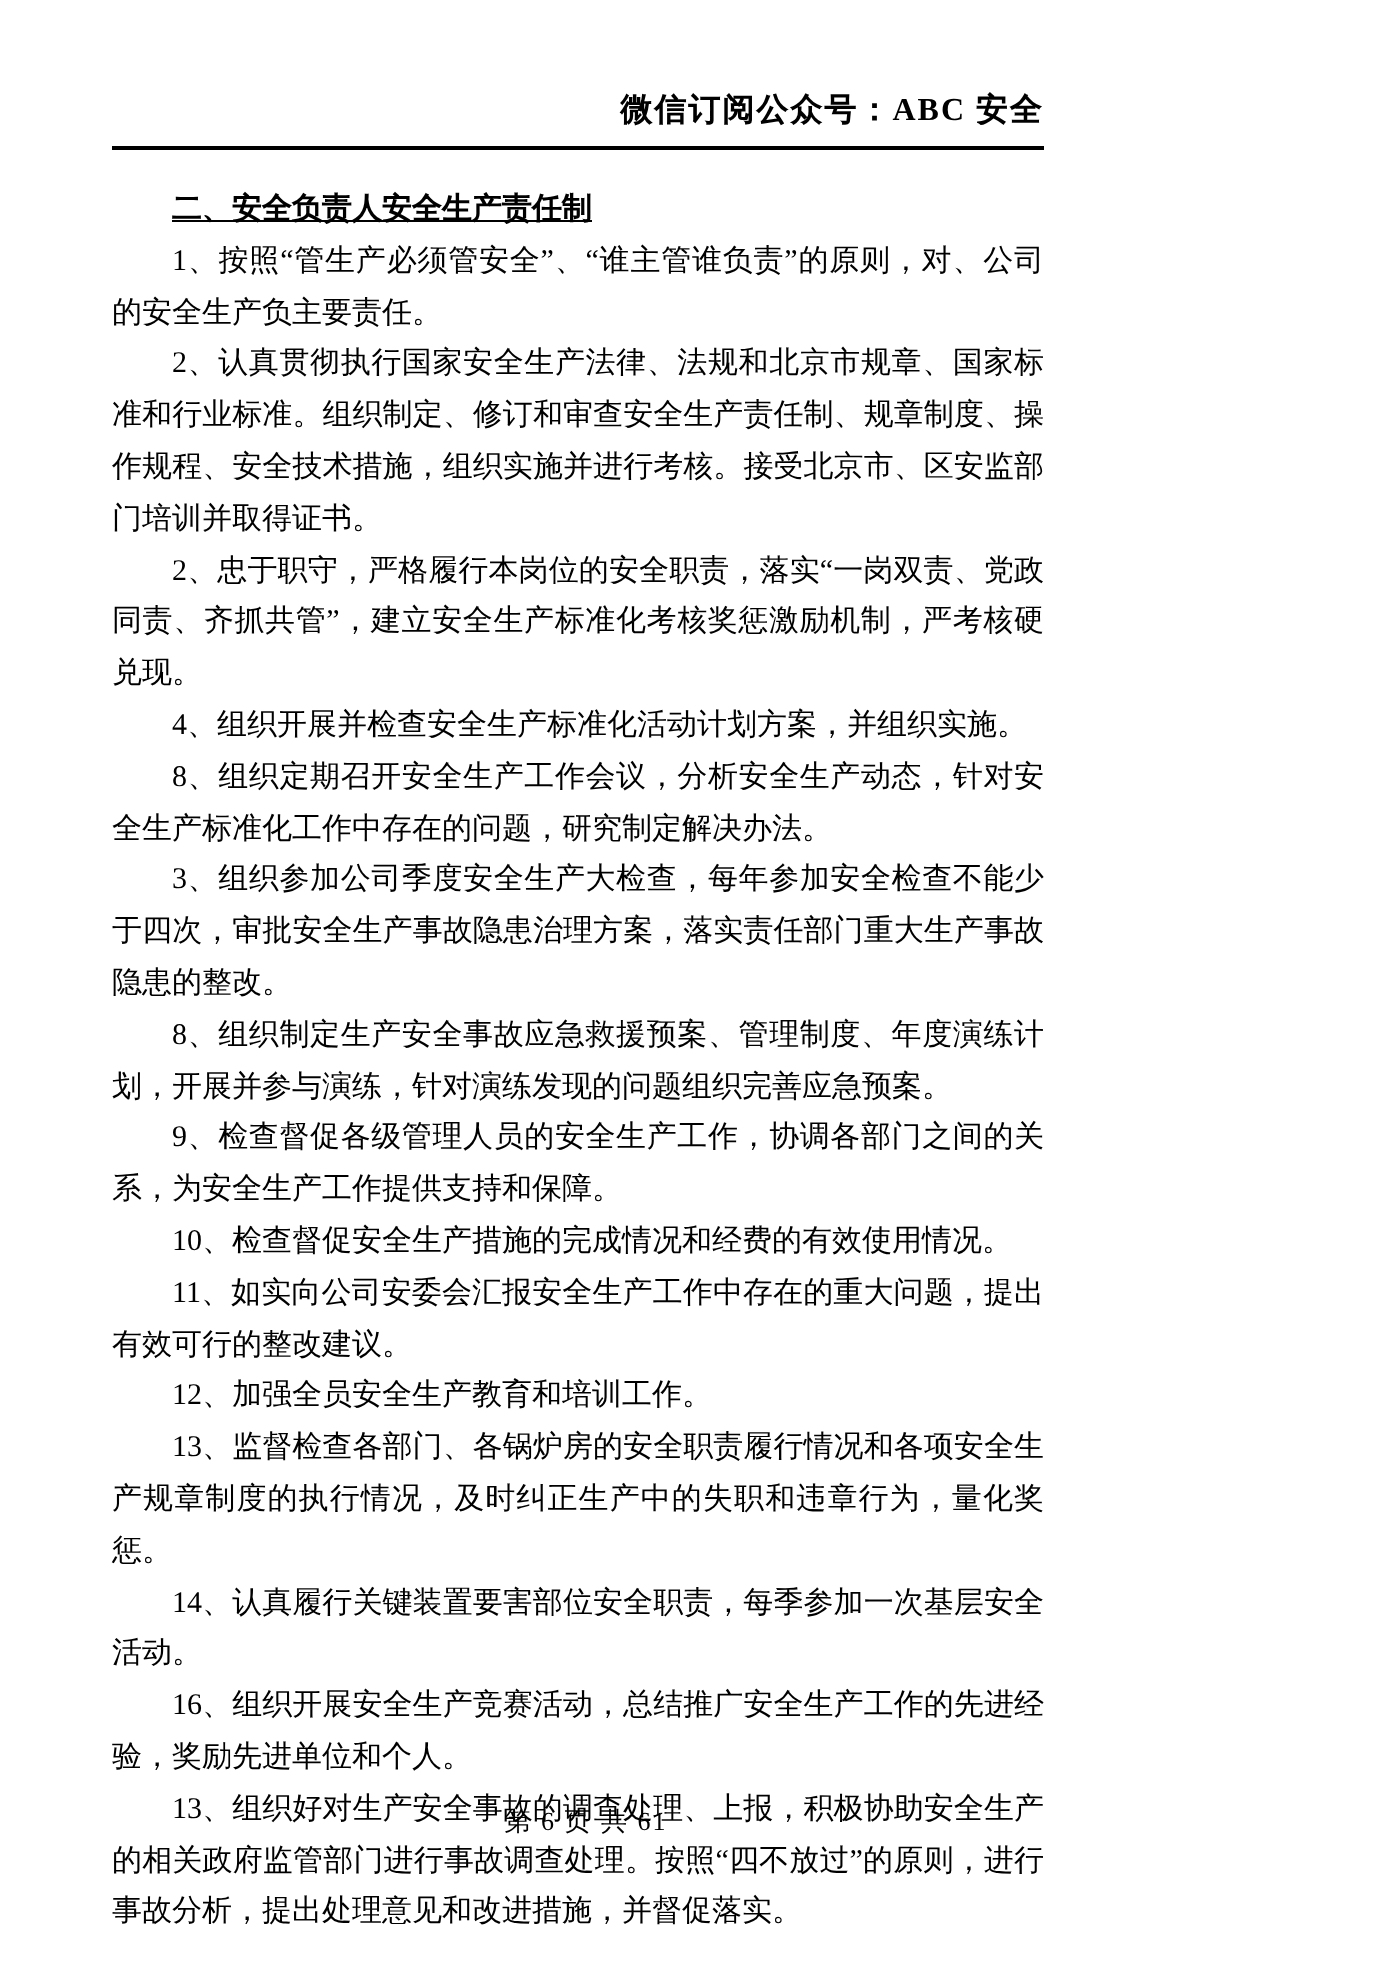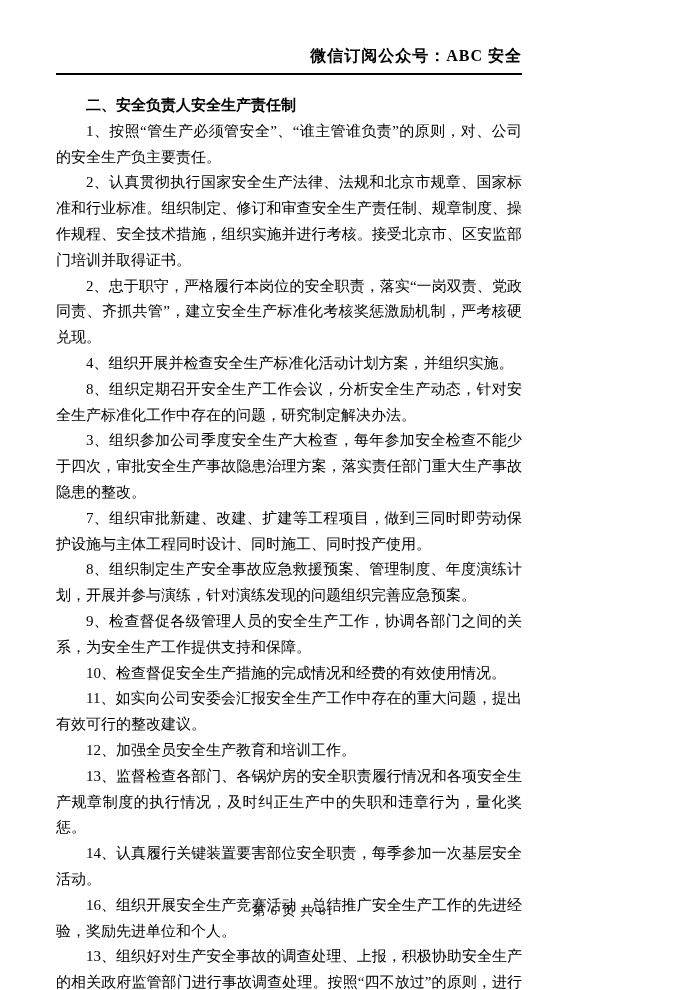--- a/index.html
+++ b/index.html
@@ -35,20 +35,21 @@
       line-height: 25.8px;
       text-align: justify;
       text-justify: inter-ideograph;
     }
     .title {
       font-size: 15px;
       font-weight: bold;
       text-indent: 2em;
       margin: 0;
       line-height: 25.8px;
+      text-decoration: underline;
     }
     .para {
       margin: 0;
       text-indent: 2em;
       word-break: break-all;
     }
     .footer {
       position: absolute;
       left: 12px;
       right: 0;
@@ -70,21 +71,20 @@
 
   <div class="content">
     <h2 class="title">二、安全负责人安全生产责任制</h2>
     <div>
         <p class="para">1、按照“管生产必须管安全”、“谁主管谁负责”的原则，对、公司的安全生产负主要责任。</p>
         <p class="para">2、认真贯彻执行国家安全生产法律、法规和北京市规章、国家标准和行业标准。组织制定、修订和审查安全生产责任制、规章制度、操作规程、安全技术措施，组织实施并进行考核。接受北京市、区安监部门培训并取得证书。</p>
         <p class="para">2、忠于职守，严格履行本岗位的安全职责，落实“一岗双责、党政同责、齐抓共管”，建立安全生产标准化考核奖惩激励机制，严考核硬兑现。</p>
         <p class="para">4、组织开展并检查安全生产标准化活动计划方案，并组织实施。</p>
         <p class="para">8、组织定期召开安全生产工作会议，分析安全生产动态，针对安全生产标准化工作中存在的问题，研究制定解决办法。</p>
         <p class="para">3、组织参加公司季度安全生产大检查，每年参加安全检查不能少于四次，审批安全生产事故隐患治理方案，落实责任部门重大生产事故隐患的整改。</p>
-        <p class="para">7、组织审批新建、改建、扩建等工程项目，做到三同时即劳动保护设施与主体工程同时设计、同时施工、同时投产使用。</p>
         <p class="para">8、组织制定生产安全事故应急救援预案、管理制度、年度演练计划，开展并参与演练，针对演练发现的问题组织完善应急预案。</p>
         <p class="para">9、检查督促各级管理人员的安全生产工作，协调各部门之间的关系，为安全生产工作提供支持和保障。</p>
         <p class="para">10、检查督促安全生产措施的完成情况和经费的有效使用情况。</p>
         <p class="para">11、如实向公司安委会汇报安全生产工作中存在的重大问题，提出有效可行的整改建议。</p>
         <p class="para">12、加强全员安全生产教育和培训工作。</p>
         <p class="para">13、监督检查各部门、各锅炉房的安全职责履行情况和各项安全生产规章制度的执行情况，及时纠正生产中的失职和违章行为，量化奖惩。</p>
         <p class="para">14、认真履行关键装置要害部位安全职责，每季参加一次基层安全活动。</p>
         <p class="para">16、组织开展安全生产竞赛活动，总结推广安全生产工作的先进经验，奖励先进单位和个人。</p>
         <p class="para">13、组织好对生产安全事故的调查处理、上报，积极协助安全生产的相关政府监管部门进行事故调查处理。按照“四不放过”的原则，进行事故分析，提出处理意见和改进措施，并督促落实。</p>
       </div>

